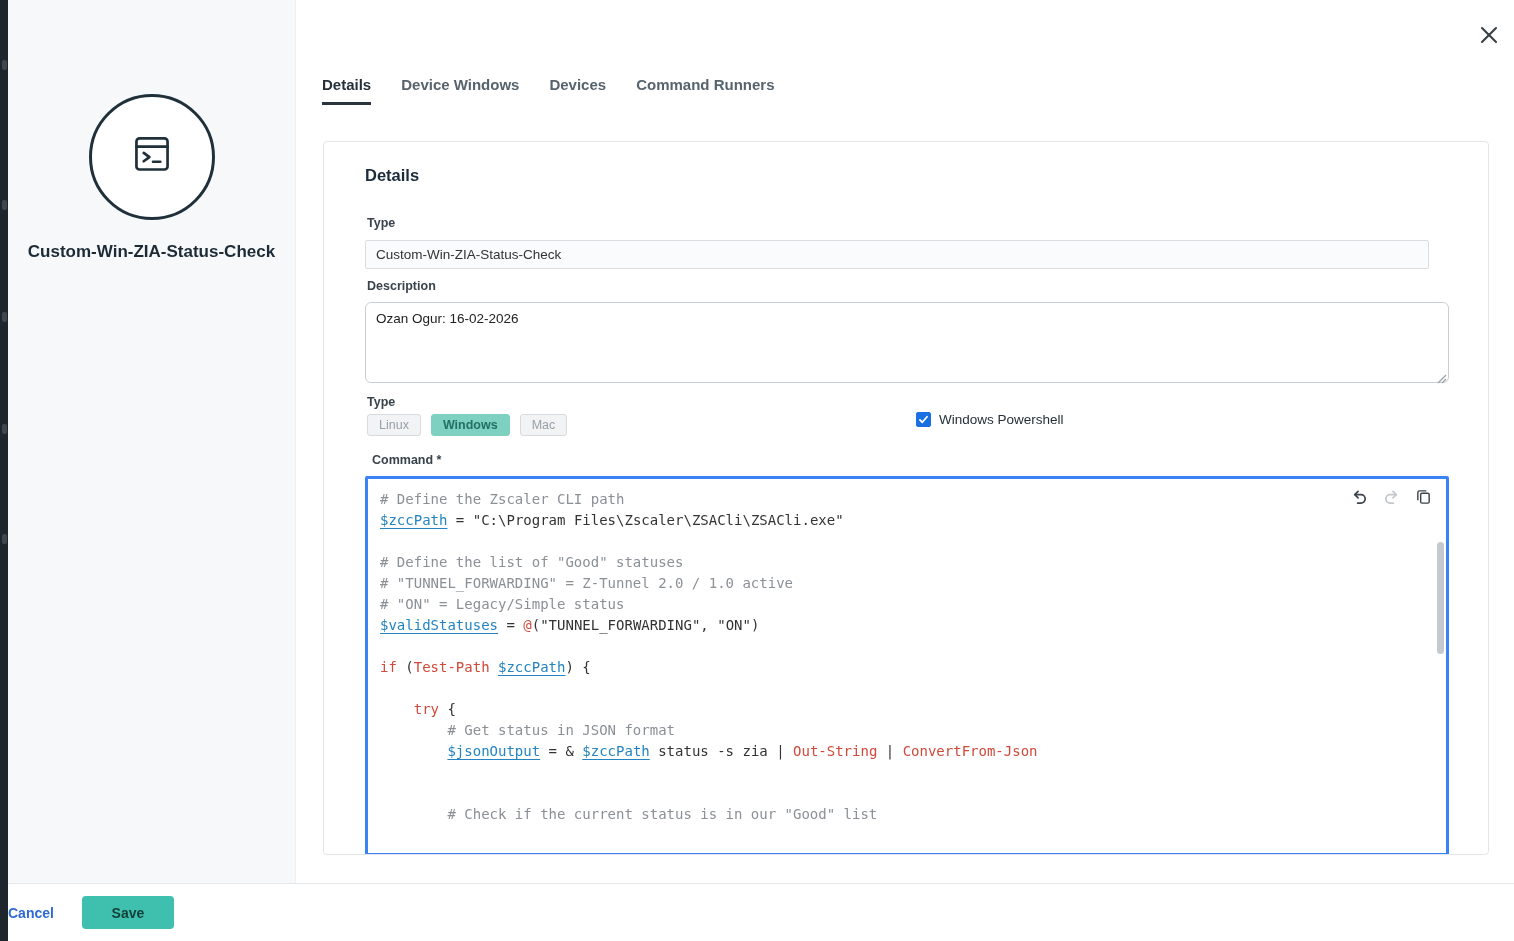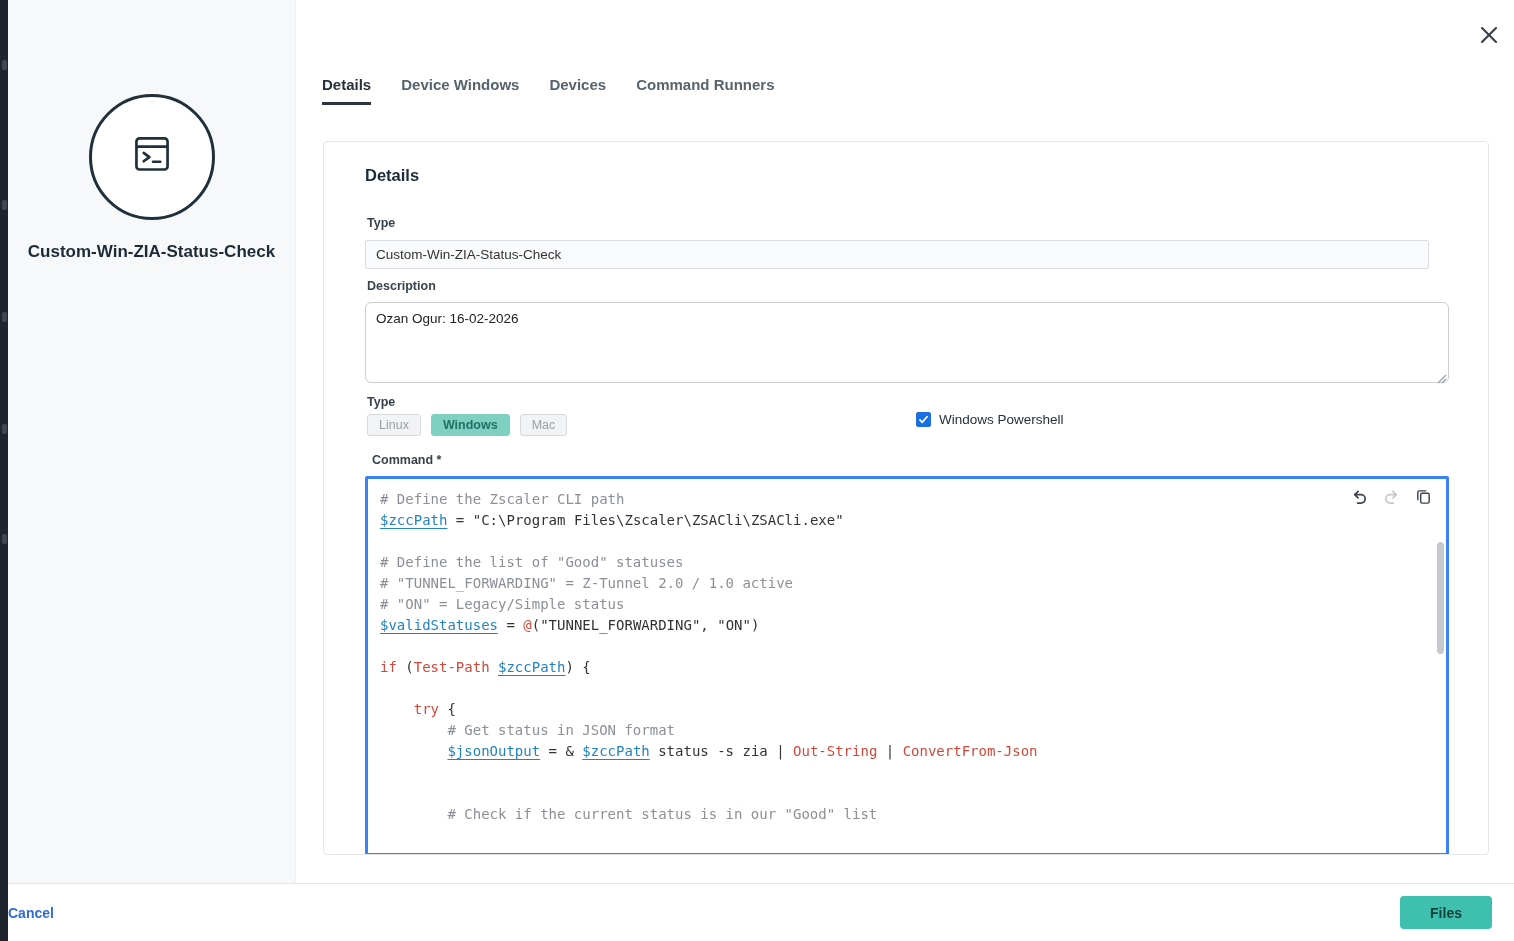--- a/index.html
+++ b/index.html
@@ -71,21 +71,21 @@
   .tok-plain { color:var(--plain,#333333); }
   .editor-toolbar { position:absolute; top:9px; right:14px; display:flex; gap:15px; }
   .editor-toolbar .tool { width:17px; height:17px; cursor:pointer; }
   .tool.undo { color:#3c434a; }
   .tool.redo { color:#c3c8cd; }
   .tool.copy { color:#3c434a; }
   .editor-scroll-thumb { position:absolute; right:2px; top:63px; width:7px; height:112px; background:#c3c9cf; border-radius:3.5px; cursor:pointer; }
 
   
   .footer { position:absolute; left:8px; top:883px; width:1506px; height:58px; background:#fff;
-    border-top:1px solid #e5e8eb; display:flex; align-items:center; justify-content:space-between; gap:28px; padding-right:22px; z-index:4; }
+    border-top:1px solid #e5e8eb; display:flex; align-items:center; justify-content:flex-start; gap:28px; padding-right:22px; z-index:4; }
   .cancel-link { font-size:14px; font-weight:600; color:var(--link_blue,#2f6bd8); cursor:pointer; background:none; border:none;
     font-family:"Liberation Sans", sans-serif; }
   .save-btn { width:92px; height:33px; background:var(--accent,#3fbfae); border:none; border-radius:4px;
     font-size:14px; font-weight:700; color:#113f39; cursor:pointer; font-family:"Liberation Sans", sans-serif; }
 </style>
 </head>
 <body>
 
 <div class="stage">
 
@@ -198,16 +198,16 @@
             <path d="M12 3 H4.8 A1.8 1.8 0 0 0 3 4.8 V13"></path>
           </svg>
         </span>
       </div>
       <div class="editor-scroll-thumb"></div>
     </div>
   </div>
 
   <div class="footer">
     <button class="cancel-link">Cancel</button>
-    <button class="save-btn">Files</button>
+    <button class="save-btn">Save</button>
   </div>
 
 </div>
 
 </body></html>

